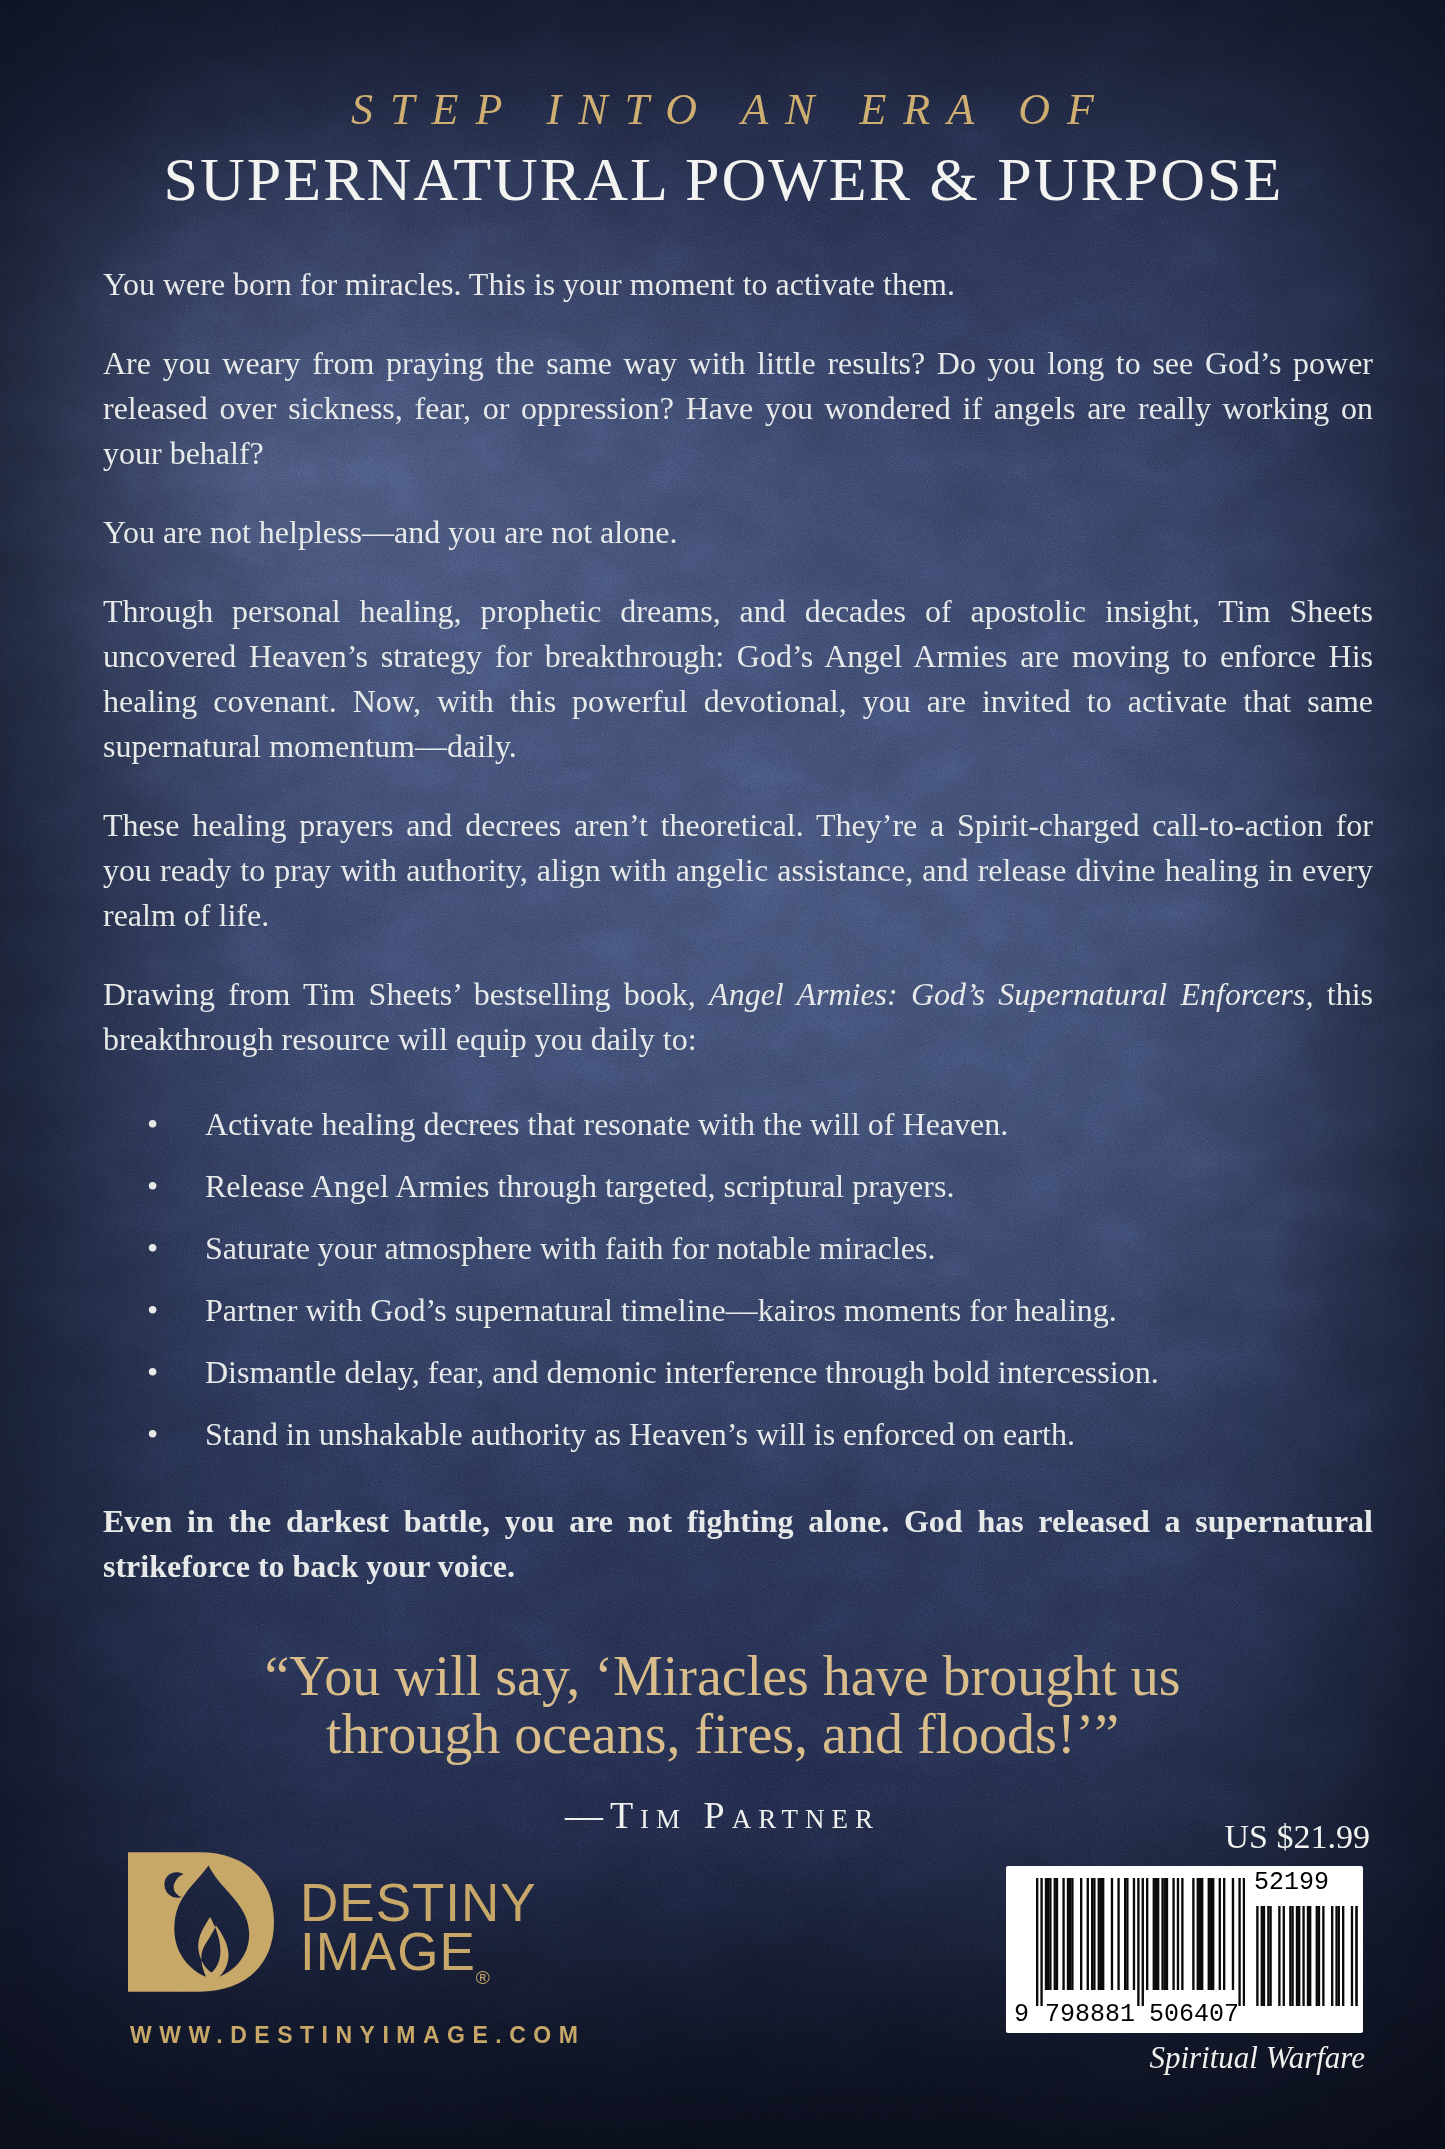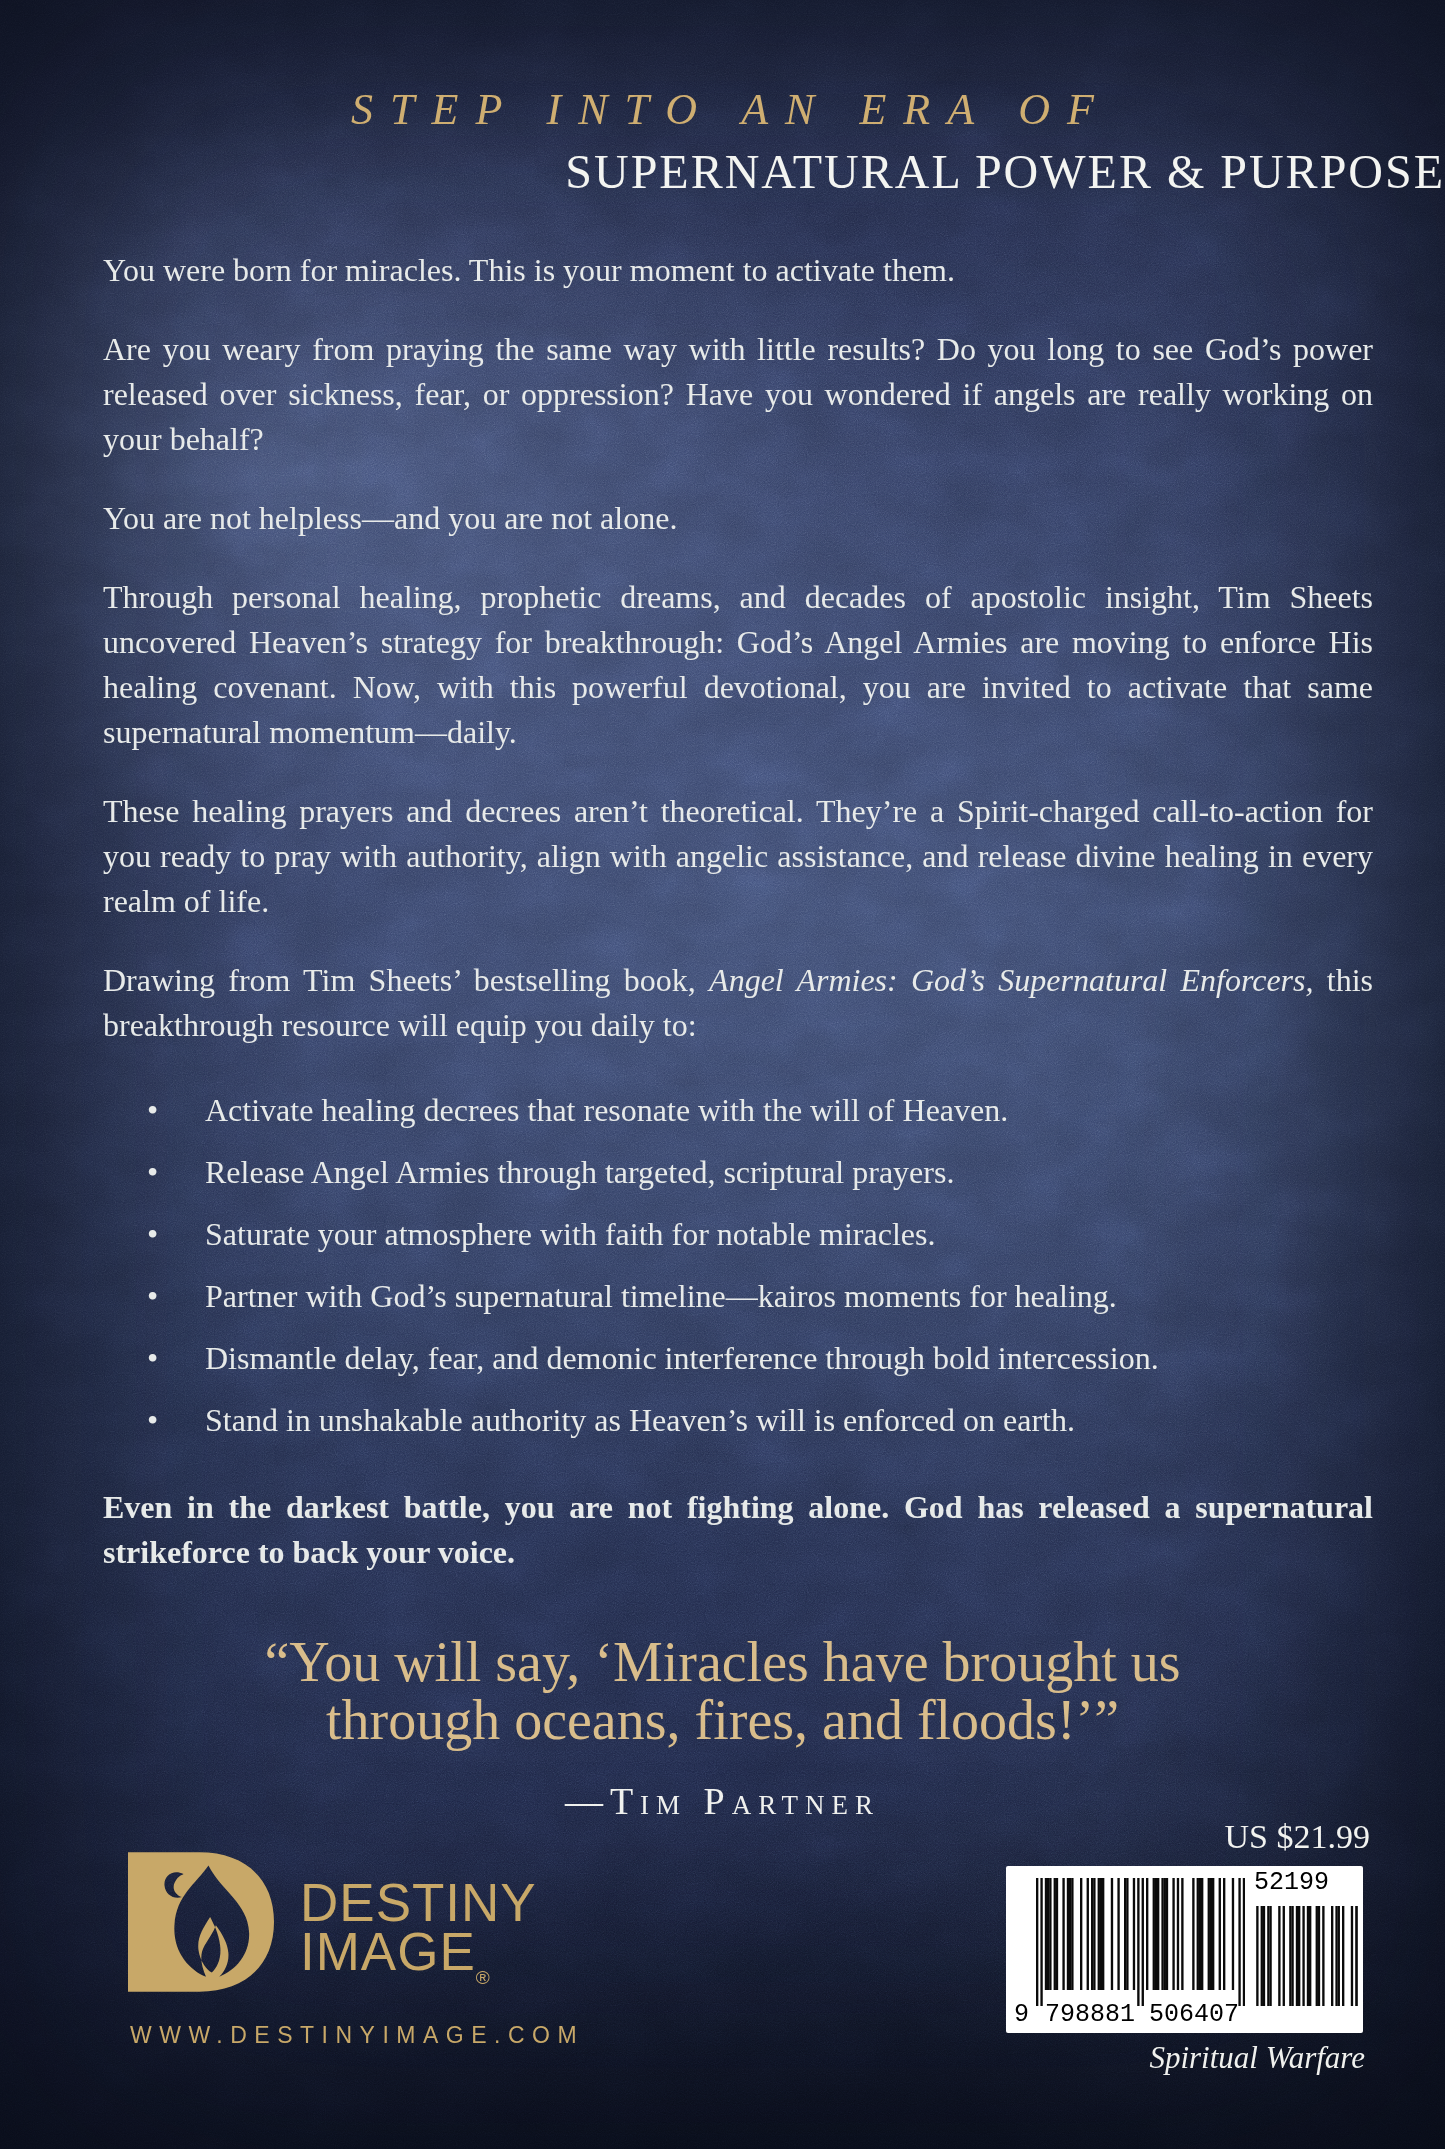--- a/index.html
+++ b/index.html
@@ -24,22 +24,22 @@
     background:radial-gradient(1800px 1500px at 50% 44%, transparent 55%, rgba(8,11,22,.5) 100%);}
   .content{position:relative;z-index:3;}
 
   .eyebrow{
     margin:88px 0 0 0;text-align:center;
     font-style:italic;font-size:44px;line-height:1;
     letter-spacing:17px;text-indent:17px;
     color:#cfae71;font-weight:400;
   }
   .main-title{
-    margin:16px 0 0 0;text-align:right;
-    font-size:48px;line-height:1;letter-spacing:2px;text-indent:2px;
+    margin:16px 0 0 0;text-align:center;
+    font-size:62px;line-height:1;letter-spacing:2px;text-indent:2px;
     color:#f3f4f1;font-weight:400;
   }
 
   .copy{margin:52px 72px 0 103px;font-size:32px;line-height:45px;text-align:justify;}
   .copy p{margin:0 0 34px 0;}
   .copy .book-title{font-style:italic;}
 
   ul.bullets{list-style:none;margin:40px 0 0 0;padding:0;}
   ul.bullets li{position:relative;padding-left:102px;margin-bottom:17px;}
   ul.bullets li .dot{position:absolute;left:44px;top:0;}
@@ -56,21 +56,21 @@
     font-size:38px;color:#f0f1ee;
   }
 
   .footer-el{position:absolute;z-index:4;}
   .logo{left:128px;top:1852px;display:flex;align-items:flex-start;}
   .logo svg{display:block;}
   .pubname{margin:26px 0 0 26px;font-family:"Liberation Sans",sans-serif;font-weight:normal;color:#c8a868;}
   .pubname .l1,.pubname .l2{font-size:53px;line-height:49px;letter-spacing:1px;display:block;}
   .pubname .reg{font-size:19px;vertical-align:-14px;letter-spacing:0;}
   .website{left:130px;top:2022px;width:436px;text-align:left;
-    font-family:"Liberation Sans",sans-serif;font-weight:normal;
+    font-family:"Liberation Sans",sans-serif;font-weight:bold;
     font-size:23px;letter-spacing:7.5px;color:#c8a868;}
   .price{top:1818px;right:75px;font-size:34px;color:#f2f3f0;}
   .barcode-box{left:1006px;top:1866px;width:357px;height:167px;background:#ffffff;border-radius:2px;}
   .barcode-box svg{position:absolute;}
   .bc-main{left:30px;top:12px;}
   .bc-supp{left:248px;top:12px;}
   .bc-digit{position:absolute;font-family:"Liberation Mono","DejaVu Sans Mono",monospace;
     font-size:25px;color:#000;line-height:1;}
   .bc-left{left:8px;bottom:6px;}
   .bc-g1{left:36px;bottom:6px;width:96px;text-align:center;}

